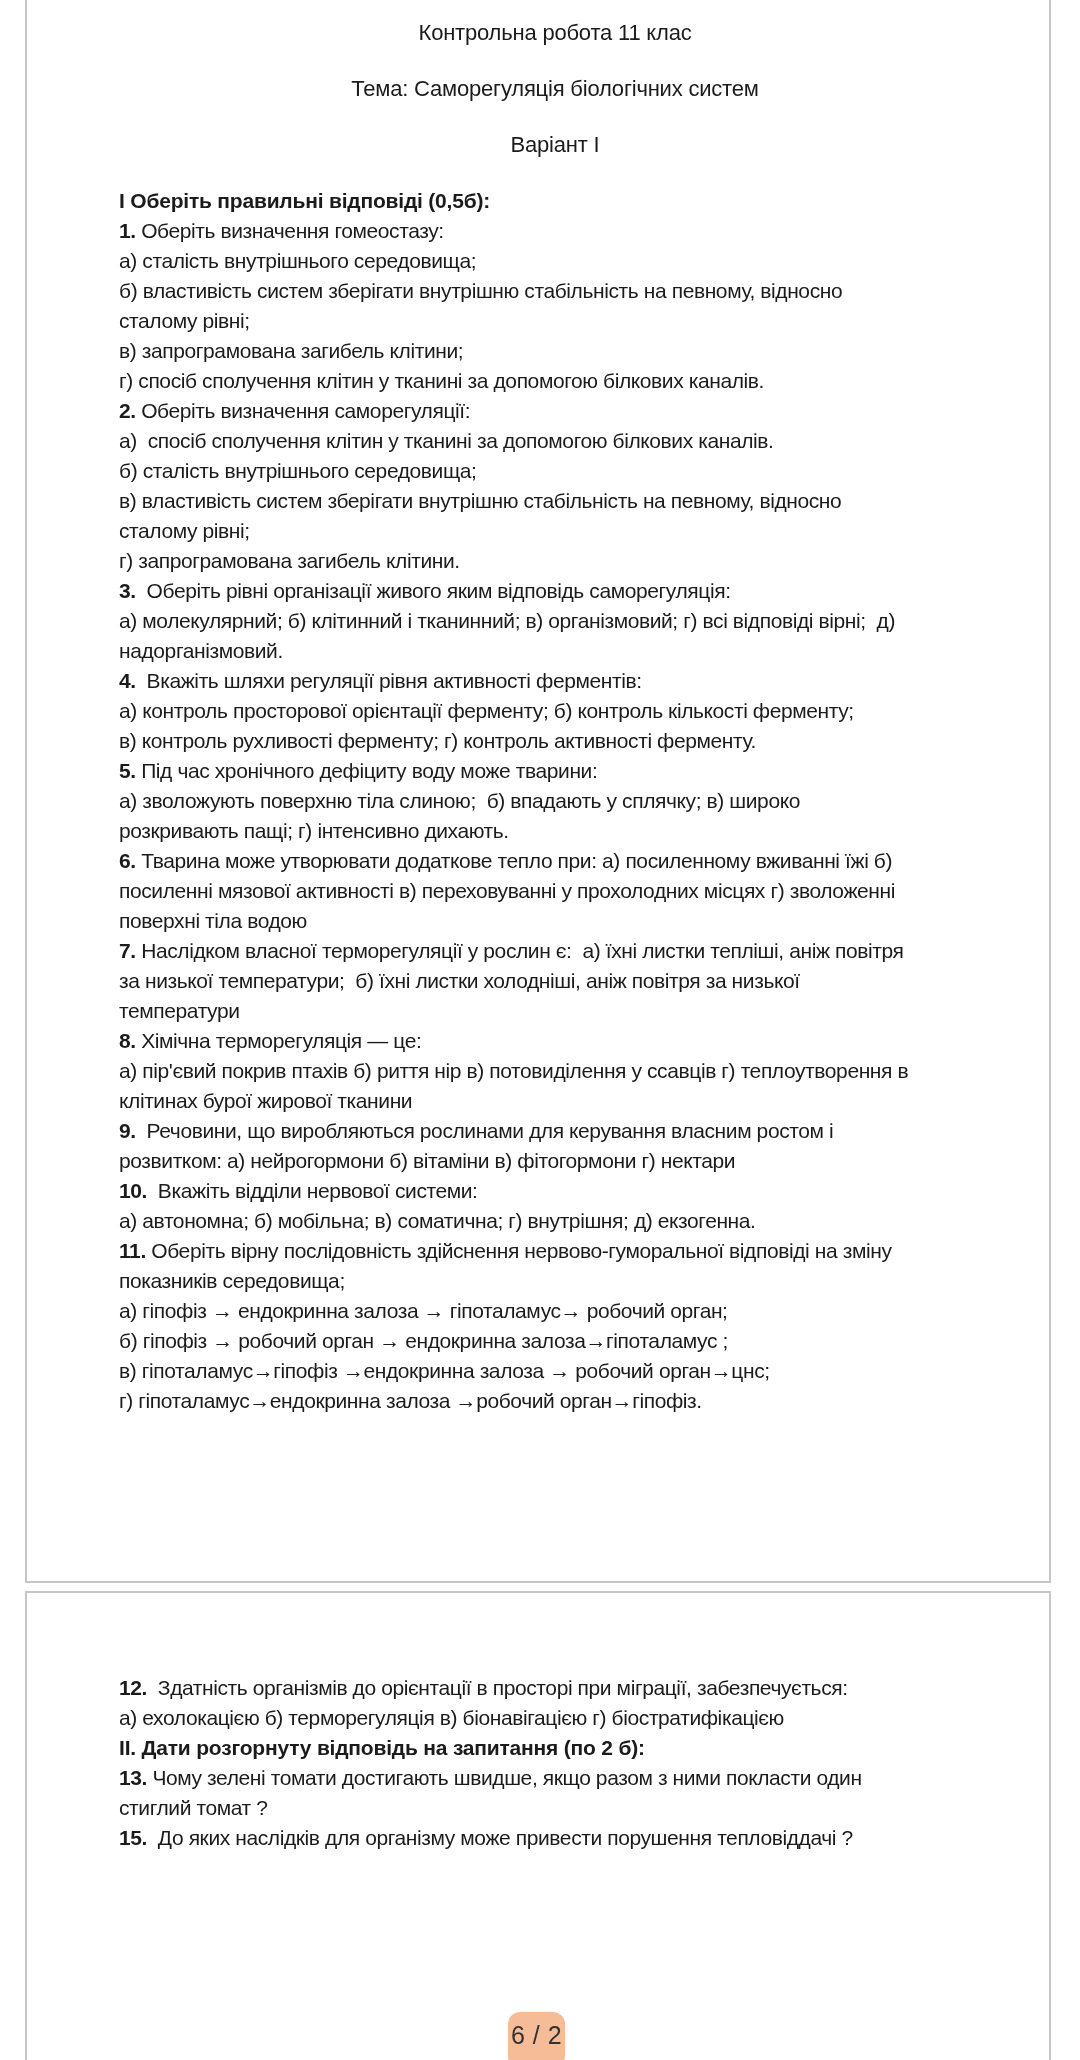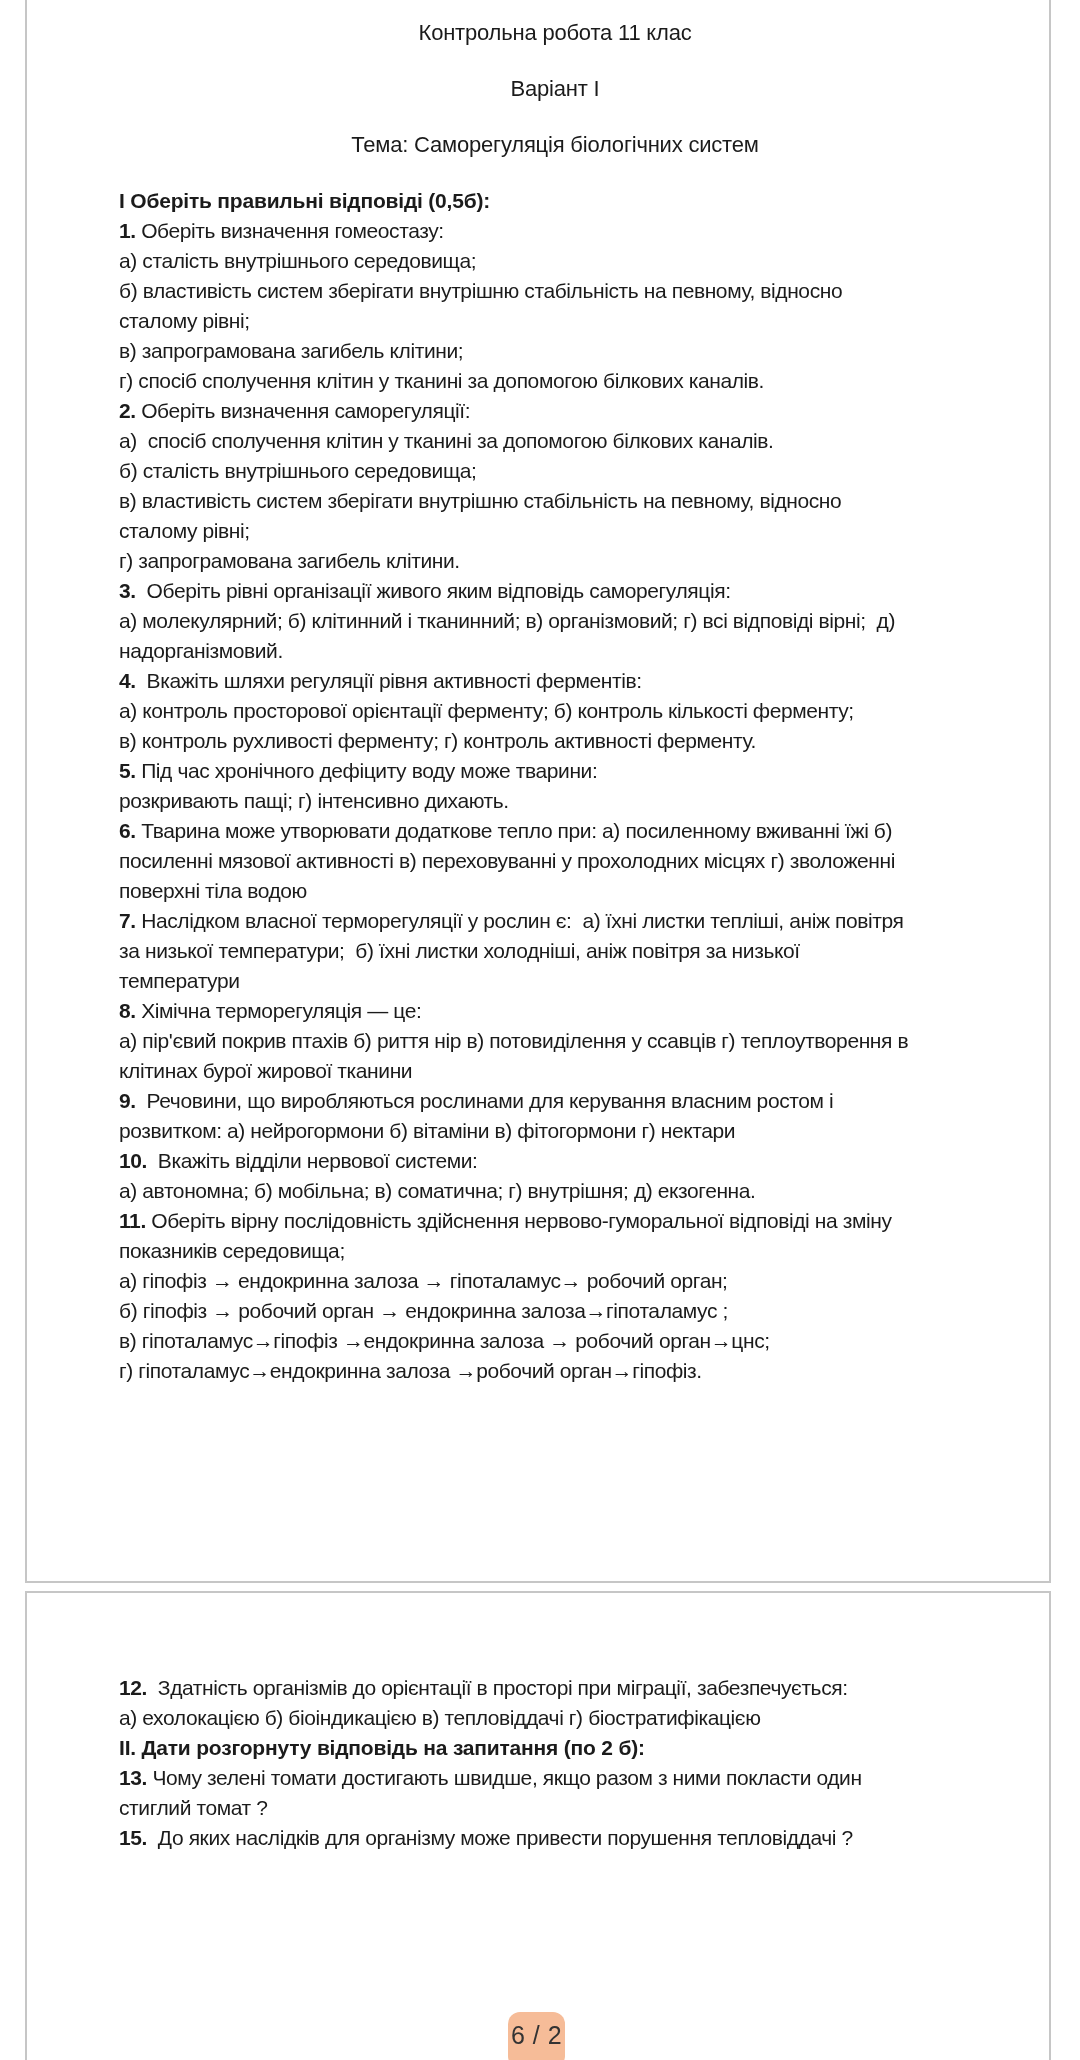--- a/index.html
+++ b/index.html
@@ -50,42 +50,42 @@
   }
 </style>
 </head>
 <body>
 
 <div class="viewer">
 
   <div class="page page1">
     <div class="doc-header">
       <div class="title-line">Контрольна робота 11 клас</div>
+      <div class="title-line">Тема: Саморегуляція біологічних систем</div>
       <div class="title-line">Варіант I</div>
-      <div class="title-line">Тема: Саморегуляція біологічних систем</div>
     </div>
     <div class="blocks" id="page1-blocks">
         <div class="block section"><div class="qline"><span>I Оберіть правильні відповіді (0,5б):</span></div></div>
         <div class="block gap"><div class="qline"><span class="qnum">1.</span><span> Оберіть визначення гомеостазу:</span></div><div class="qline">а) сталість внутрішнього середовища;</div><div class="qline">б) властивість систем зберігати внутрішню стабільність на певному, відносно</div><div class="qline">сталому рівні;</div><div class="qline">в) запрограмована загибель клітини;</div><div class="qline">г) спосіб сполучення клітин у тканині за допомогою білкових каналів.</div></div>
         <div class="block gap"><div class="qline"><span class="qnum">2.</span><span> Оберіть визначення саморегуляції:</span></div><div class="qline">а)  спосіб сполучення клітин у тканині за допомогою білкових каналів.</div><div class="qline">б) сталість внутрішнього середовища;</div><div class="qline">в) властивість систем зберігати внутрішню стабільність на певному, відносно</div><div class="qline">сталому рівні;</div><div class="qline">г) запрограмована загибель клітини.</div></div>
         <div class="block gap"><div class="qline"><span class="qnum">3.</span><span>  Оберіть рівні організації живого яким відповідь саморегуляція:</span></div><div class="qline">а) молекулярний; б) клітинний і тканинний; в) організмовий; г) всі відповіді вірні;  д)</div><div class="qline">надорганізмовий.</div></div>
         <div class="block gap"><div class="qline"><span class="qnum">4.</span><span>  Вкажіть шляхи регуляції рівня активності ферментів:</span></div><div class="qline">а) контроль просторової орієнтації ферменту; б) контроль кількості ферменту;</div><div class="qline">в) контроль рухливості ферменту; г) контроль активності ферменту.</div></div>
-        <div class="block gap"><div class="qline"><span class="qnum">5.</span><span> Під час хронічного дефіциту воду може тварини:</span></div><div class="qline">розкривають пащі; г) інтенсивно дихають.</div></div>
+        <div class="block gap"><div class="qline"><span class="qnum">5.</span><span> Під час хронічного дефіциту воду може тварини:</span></div><div class="qline">а) зволожують поверхню тіла слиною;  б) впадають у сплячку; в) широко</div><div class="qline">розкривають пащі; г) інтенсивно дихають.</div></div>
         <div class="block"><div class="qline"><span class="qnum">6.</span><span> Тварина може утворювати додаткове тепло при: а) посиленному вживанні їжі б)</span></div><div class="qline">посиленні мязової активності в) переховуванні у прохолодних місцях г) зволоженні</div><div class="qline">поверхні тіла водою</div></div>
         <div class="block"><div class="qline"><span class="qnum">7.</span><span> Наслідком власної терморегуляції у рослин є:  а) їхні листки тепліші, аніж повітря</span></div><div class="qline">за низької температури;  б) їхні листки холодніші, аніж повітря за низької</div><div class="qline">температури</div></div>
         <div class="block"><div class="qline"><span class="qnum">8.</span><span> Хімічна терморегуляція — це:</span></div><div class="qline">а) пір'євий покрив птахів б) риття нір в) потовиділення у ссавців г) теплоутворення в</div><div class="qline">клітинах бурої жирової тканини</div></div>
         <div class="block"><div class="qline"><span class="qnum">9.</span><span>  Речовини, що виробляються рослинами для керування власним ростом і</span></div><div class="qline">розвитком: а) нейрогормони б) вітаміни в) фітогормони г) нектари</div></div>
         <div class="block gap"><div class="qline"><span class="qnum">10.</span><span>  Вкажіть відділи нервової системи:</span></div><div class="qline">а) автономна; б) мобільна; в) соматична; г) внутрішня; д) екзогенна.</div></div>
         <div class="block gap"><div class="qline"><span class="qnum">11.</span><span> Оберіть вірну послідовність здійснення нервово-гуморальної відповіді на зміну</span></div><div class="qline">показників середовища;</div><div class="qline">а) гіпофіз → ендокринна залоза → гіпоталамус→ робочий орган;</div><div class="qline">б) гіпофіз → робочий орган → ендокринна залоза→гіпоталамус ;</div><div class="qline">в) гіпоталамус→гіпофіз →ендокринна залоза → робочий орган→цнс;</div><div class="qline">г) гіпоталамус→ендокринна залоза →робочий орган→гіпофіз.</div></div>
       </div>
   </div>
 
   <div class="page page2">
     <div class="blocks" id="page2-blocks">
-        <div class="block"><div class="qline"><span class="qnum">12.</span><span>  Здатність організмів до орієнтації в просторі при міграції, забезпечується:</span></div><div class="qline">а) ехолокацією б) біоіндикацією в) тепловіддачі г) біостратифікацією</div></div>
+        <div class="block"><div class="qline"><span class="qnum">12.</span><span>  Здатність організмів до орієнтації в просторі при міграції, забезпечується:</span></div><div class="qline">а) ехолокацією б) терморегуляція в) біонавігацією г) біостратифікацією</div></div>
         <div class="block gap section"><div class="qline"><span>II. Дати розгорнуту відповідь на запитання (по 2 б):</span></div></div>
         <div class="block gap"><div class="qline"><span class="qnum">13.</span><span> Чому зелені томати достигають швидше, якщо разом з ними покласти один</span></div><div class="qline">стиглий томат ?</div></div>
         <div class="block gap"><div class="qline"><span class="qnum">15.</span><span>  До яких наслідків для організму може привести порушення тепловіддачі ?</span></div></div>
       </div>
   </div>
 
   <div class="page-badge">
     <span>6 / 2</span>
   </div>
 

